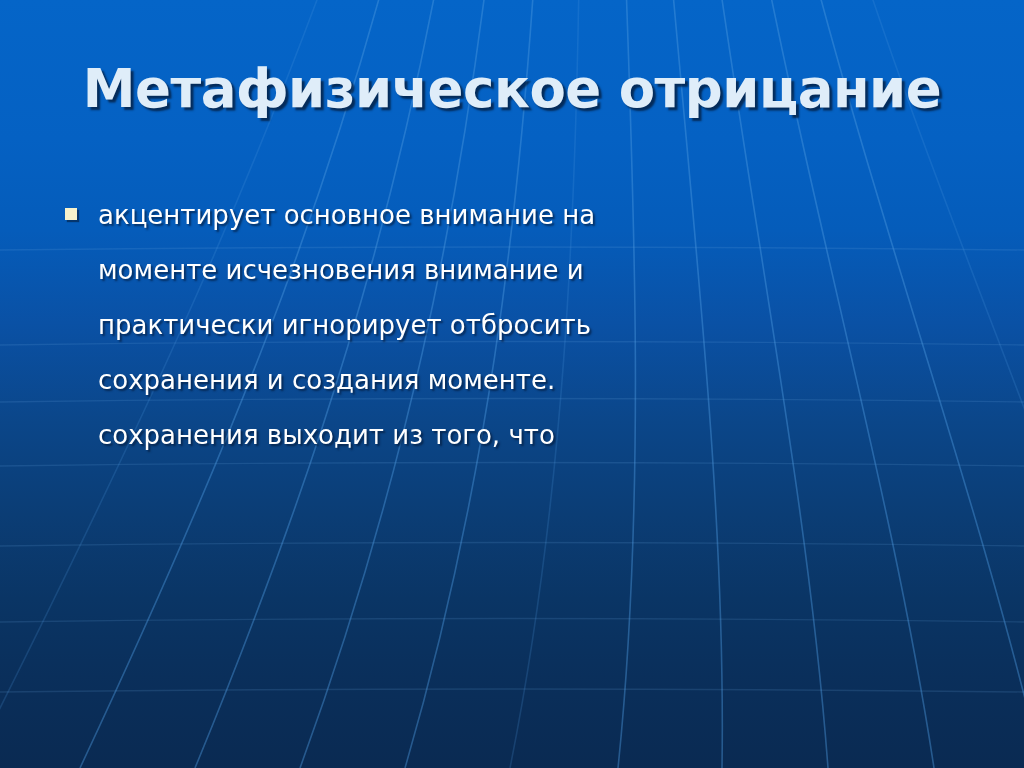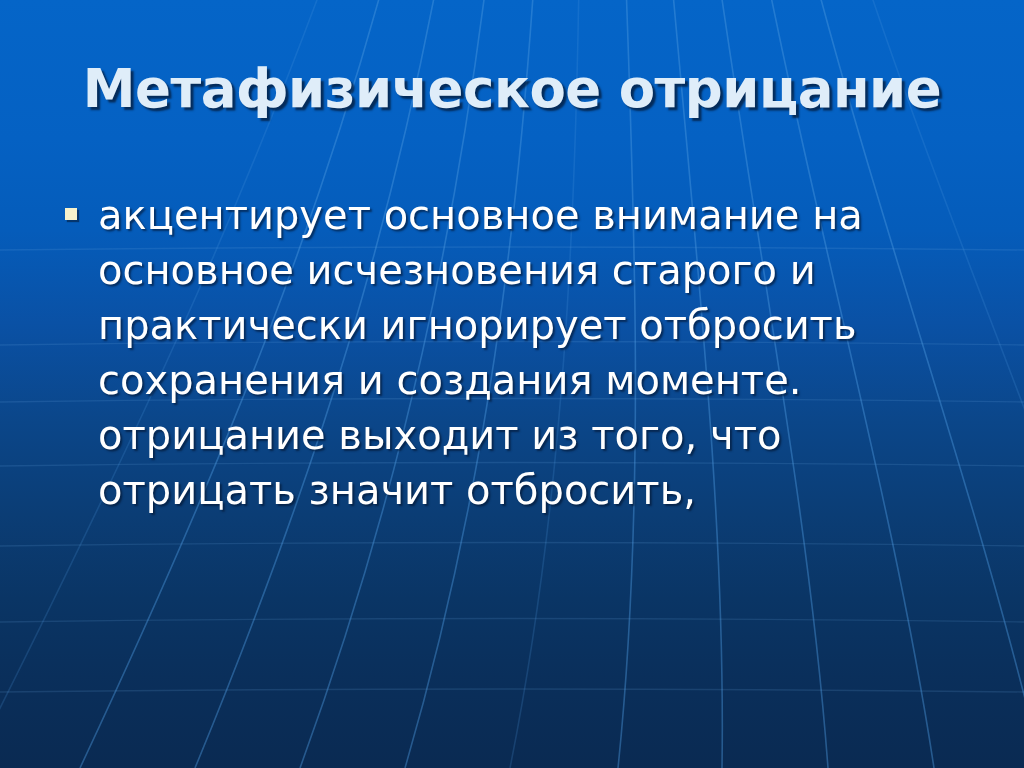--- a/index.html
+++ b/index.html
@@ -78,21 +78,21 @@
   .bullet-marker {
     position: absolute;
     left: 3px;
     top: 20px;
     width: 12px;
     height: 12px;
     background: #f7f2cc;
     box-shadow: 2px 2px 1px rgba(4, 22, 48, .55);
   }
   .bullet-text {
-    font-size: 40px;
+    font-size: 26px;
     line-height: 55px;
     color: #ffffff;
     text-shadow: 2px 2px 2px rgba(4, 20, 45, .62);
   }
   .bullet-text .ln {
     display: block;
     white-space: nowrap;
   }
 </style>
 </head>
@@ -124,22 +124,21 @@
     <path class="meridian faint" d="M834,-120 C934,204 1060,470 1150,768"></path>
   </svg>
 
   <div class="title">Метафизическое отрицание</div>
 
   <div class="body-block">
     <div class="bullet-row">
       <span class="bullet-marker"></span>
       <div class="bullet-text">
         <span class="ln">акцентирует основное внимание на</span>
-        <span class="ln">основное исчезновения старого и</span>
+        <span class="ln">моменте исчезновения внимание и</span>
         <span class="ln">практически игнорирует отбросить</span>
         <span class="ln">сохранения и создания моменте.</span>
-        <span class="ln">отрицание выходит из того, что</span>
-        <span class="ln">отрицать значит отбросить,</span>
+        <span class="ln">сохранения выходит из того, что</span>
       </div>
     </div>
   </div>
 
 </div>
 
 </body></html>

